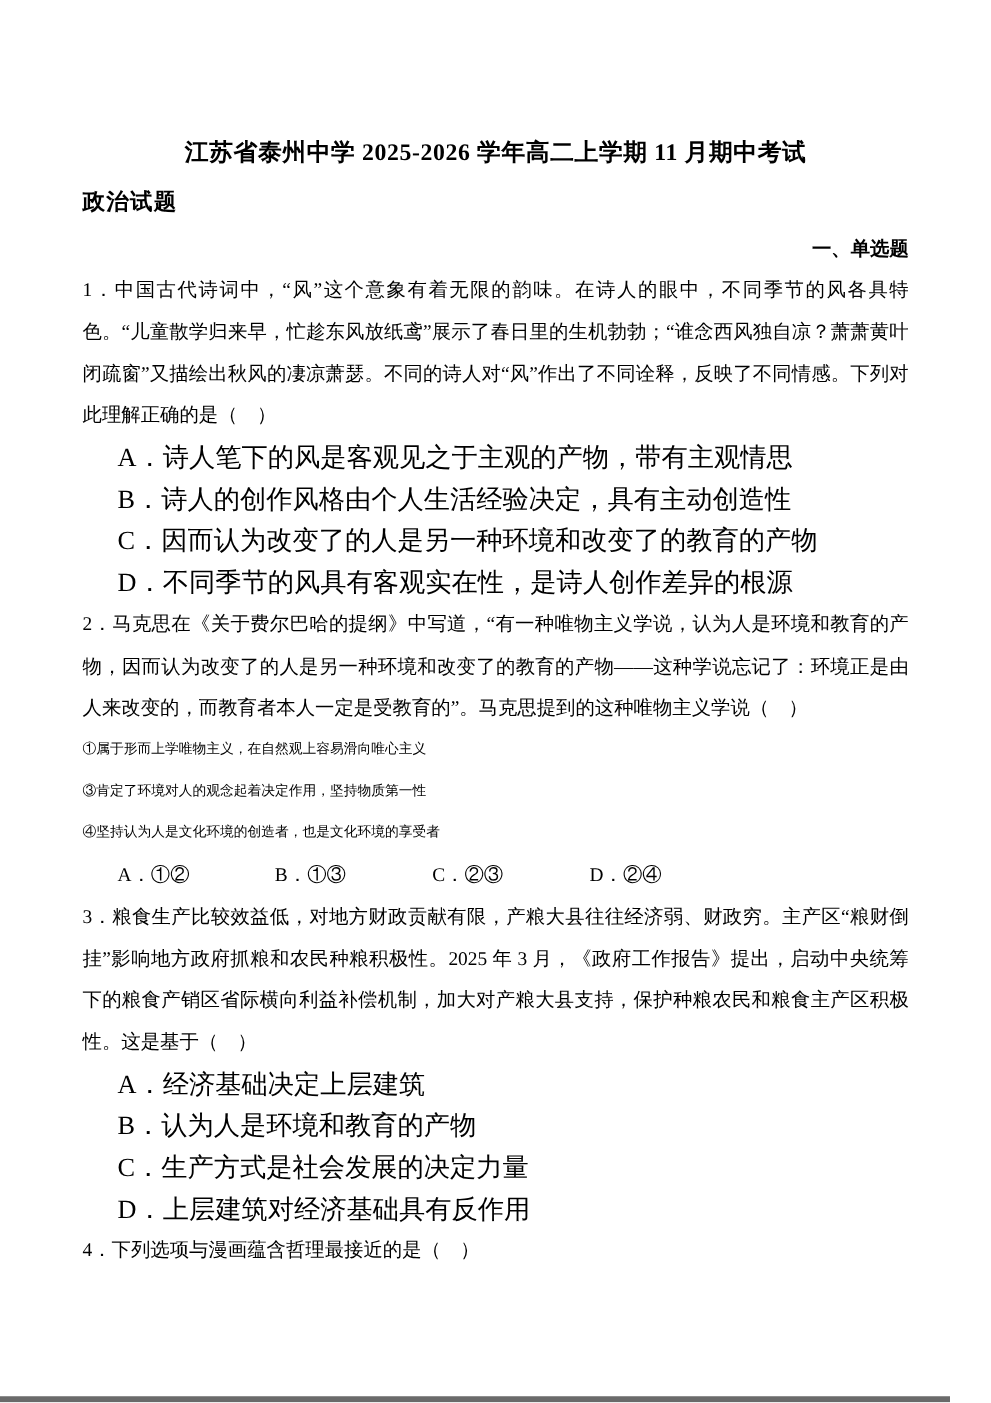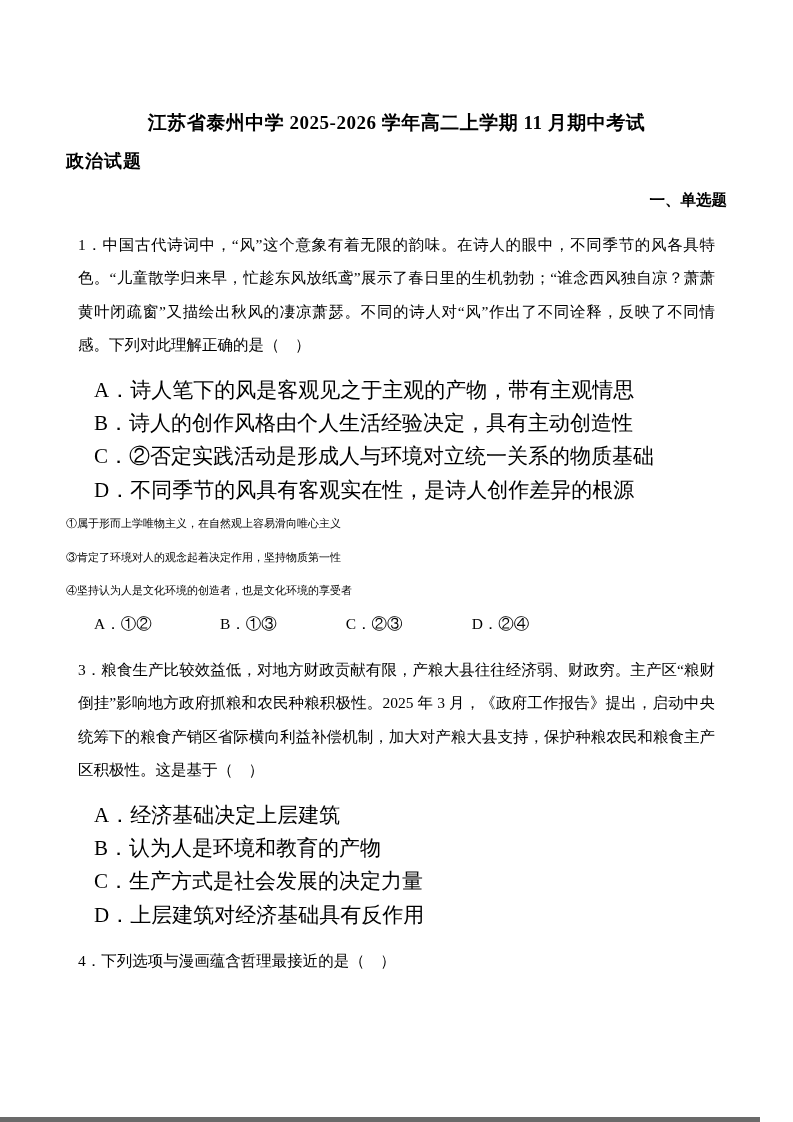--- a/index.html
+++ b/index.html
@@ -39,21 +39,21 @@
     letter-spacing: 1px;
   }
   .section-heading {
     margin: 0;
     font-size: 15.5px;
     font-weight: bold;
     line-height: 32px;
     text-align: right;
   }
   .stem {
-    margin: 12px;
+    margin: 0;
     font-size: 15.5px;
     line-height: 33.4px;
     text-align: justify;
   }
   .option-row {
     font-size: 21px;
     line-height: 33.4px;
     padding-left: 28px;
   }
   .statement-row {
@@ -86,25 +86,26 @@
 
     <h1 class="doc-title">江苏省泰州中学 2025-2026 学年高二上学期 11 月期中考试</h1>
     <h2 class="doc-subtitle">政治试题</h2>
 
     <div class="section-heading">一、单选题</div>
 
     <div>
       <p class="stem">1．中国古代诗词中，“风”这个意象有着无限的韵味。在诗人的眼中，不同季节的风各具特色。“儿童散学归来早，忙趁东风放纸鸢”展示了春日里的生机勃勃；“谁念西风独自凉？萧萧黄叶闭疏窗”又描绘出秋风的凄凉萧瑟。不同的诗人对“风”作出了不同诠释，反映了不同情感。下列对此理解正确的是（　）</p>
       <div class="option-row">A．诗人笔下的风是客观见之于主观的产物，带有主观情思</div>
       <div class="option-row">B．诗人的创作风格由个人生活经验决定，具有主动创造性</div>
-      <div class="option-row">C．②否定实践活动是形成人与环境对立统一关系的物质基础</div>
+      <div class="option-row">C．因而认为改变了的人是另一种环境和改变了的教育的产物</div>
       <div class="option-row">D．不同季节的风具有客观实在性，是诗人创作差异的根源</div>
     </div>
 
     <div>
+      <p class="stem">2．马克思在《关于费尔巴哈的提纲》中写道，“有一种唯物主义学说，认为人是环境和教育的产物，因而认为改变了的人是另一种环境和改变了的教育的产物——这种学说忘记了：环境正是由人来改变的，而教育者本人一定是受教育的”。马克思提到的这种唯物主义学说（　）</p>
       <div class="statement-row">①属于形而上学唯物主义，在自然观上容易滑向唯心主义</div>
       <div class="statement-row">③肯定了环境对人的观念起着决定作用，坚持物质第一性</div>
       <div class="statement-row">④坚持认为人是文化环境的创造者，也是文化环境的享受者</div>
       <div class="inline-options">
         <span>A．①②</span>
         <span>B．①③</span>
         <span>C．②③</span>
         <span>D．②④</span>
       </div>
     </div>

